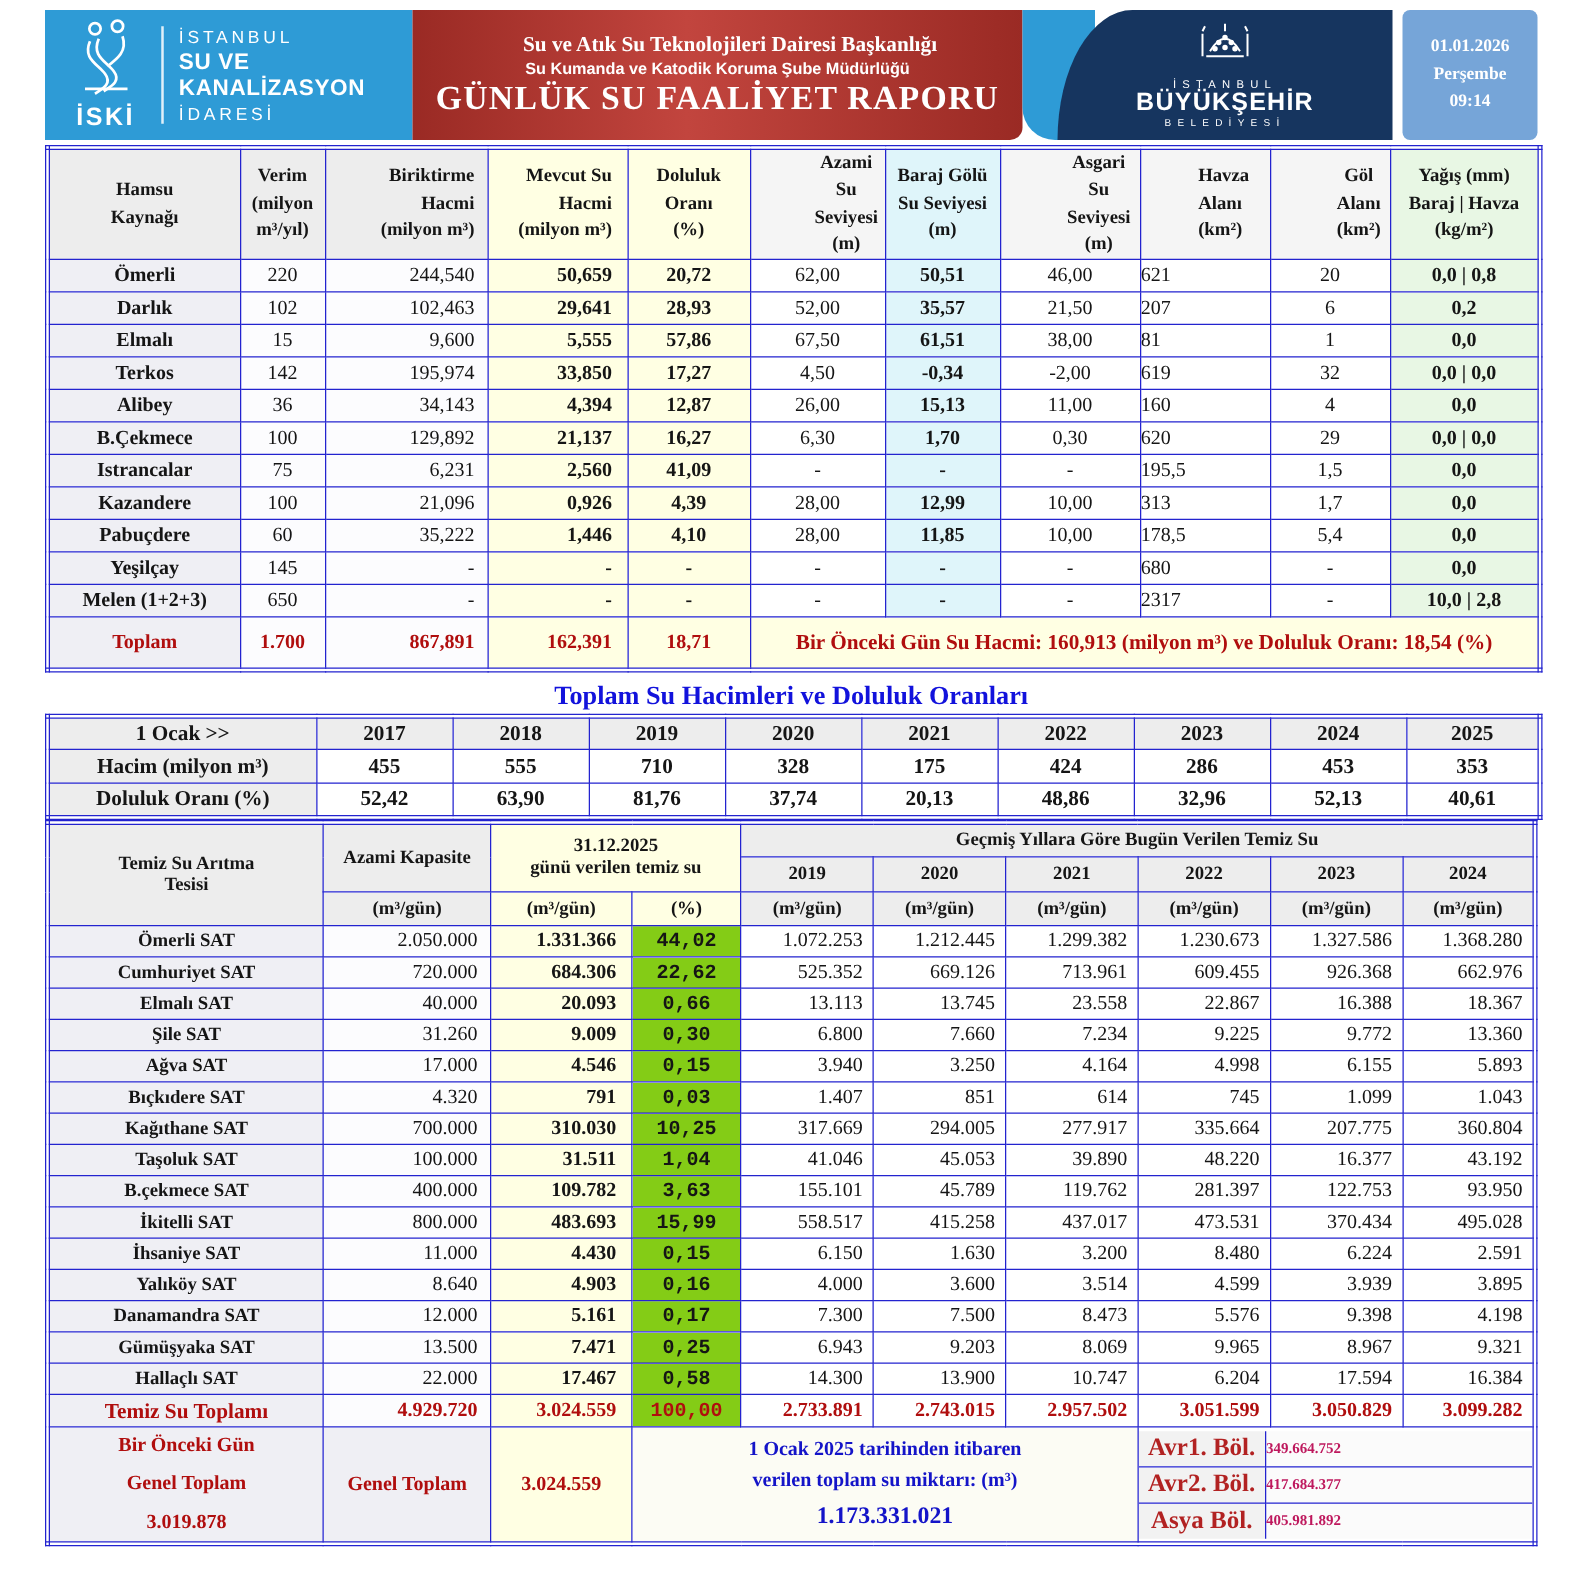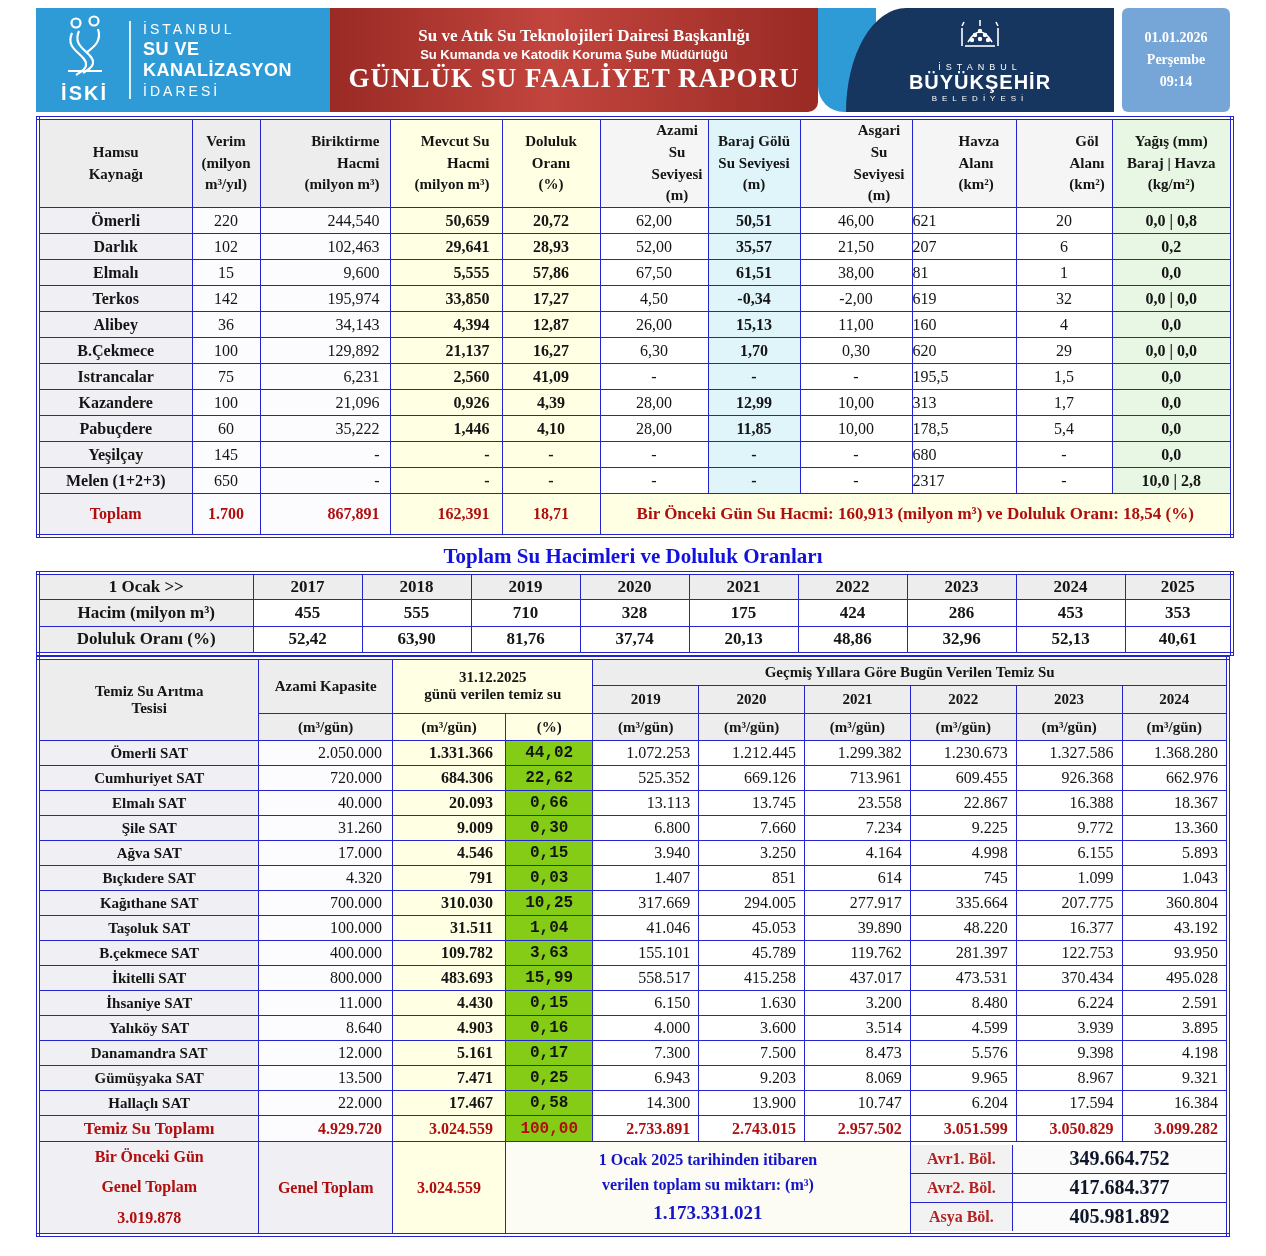--- a/index.html
+++ b/index.html
@@ -80,23 +80,23 @@
   
   tr.bottom-row{height:84px;}
   tr.bottom-row td{vertical-align:middle;}
   .b-prev{background:#EFEFF4;text-align:center;color:#B00E0E;font-weight:bold;font-size:14px;line-height:1.9;}
   .b-genel{background:#EFEFF4;text-align:center;color:#B00E0E;font-weight:bold;font-size:20px;}
   .b-genelval{background:#FFFFE3;text-align:center;color:#B00E0E;font-weight:bold;font-size:18px;}
   .b-blue{background:#FCFCF4;text-align:center;color:#1414C8;font-weight:bold;font-size:17px;line-height:1.55;}
   .b-blue .big{font-size:19px;}
   .b-regions{padding:0 !important;vertical-align:top;}
   .region-table{width:100%;height:84px;border:0;}
-  .region-table td{border:1px solid #2323cf;font-size:16px;height:28px;}
+  .region-table td{border:1px solid #2323cf;font-size:20px;height:28px;}
   .region-table tr td:first-child{border-left:0;width:101px;background:#F2F2F2;color:#B22222;font-weight:bold;text-align:center;}
-  .region-table tr td:last-child{border-right:0;background:#FBFBFB;color:#0f172a;font-weight:bold;text-align:center;font-size:20px;}
+  .region-table tr td:last-child{border-right:0;background:#FBFBFB;color:#be185d;font-weight:bold;font-size:12px;}
   .region-table tr:first-child td{border-top:0;}
   .region-table tr:last-child td{border-bottom:0;}
 </style>
 </head>
 <body>
 
 <div class="page">
 
   <div class="header">
     <div class="iski-box">

